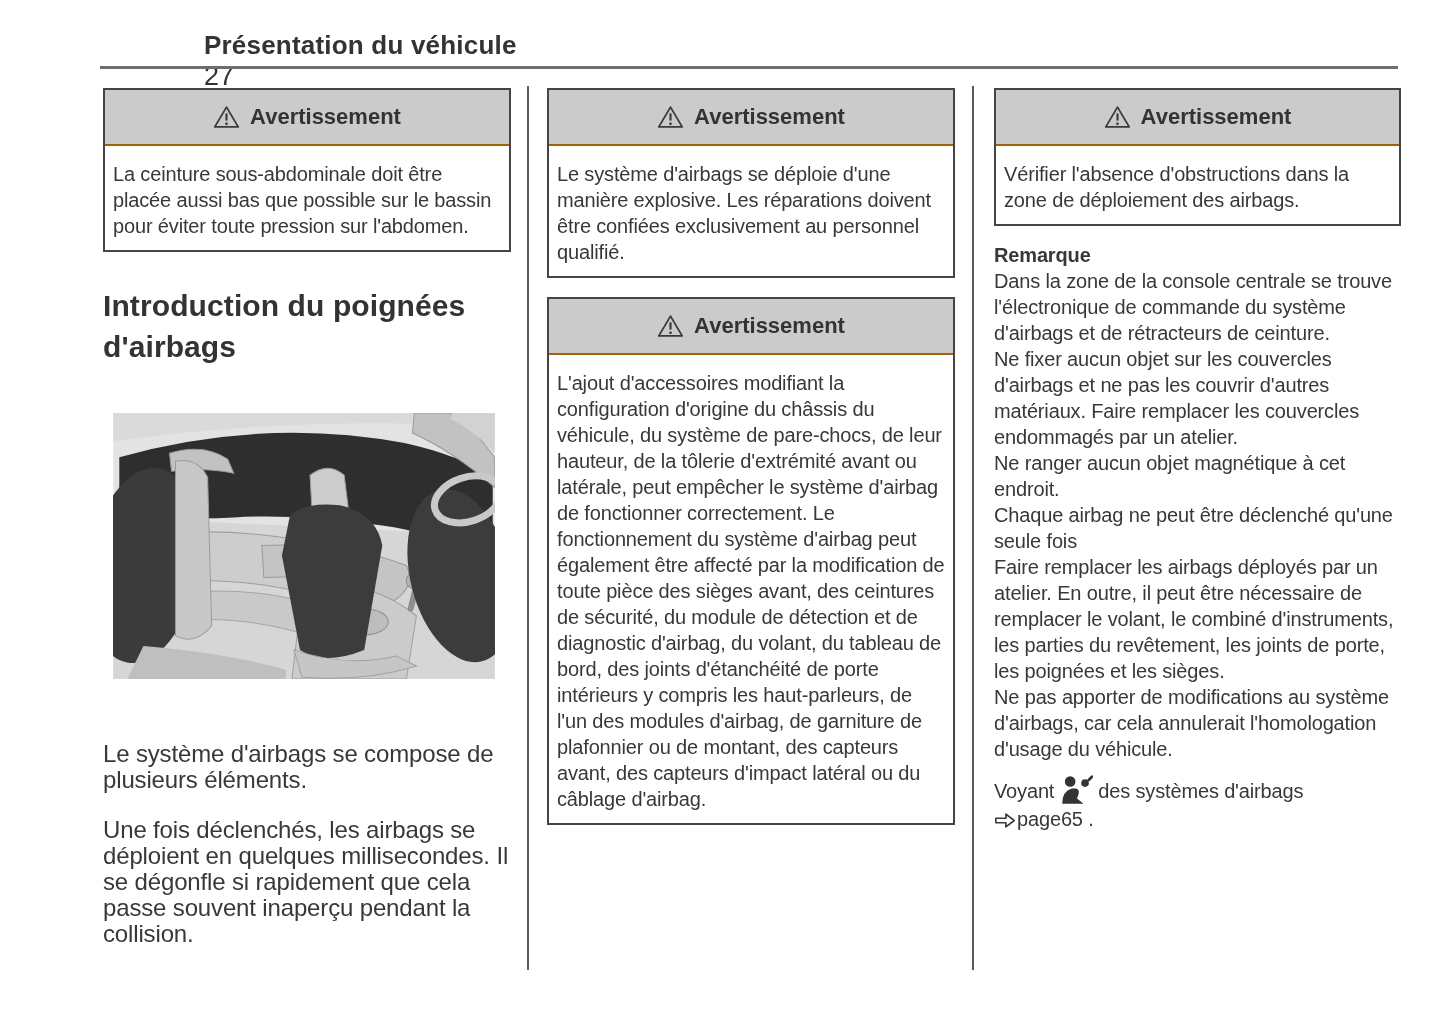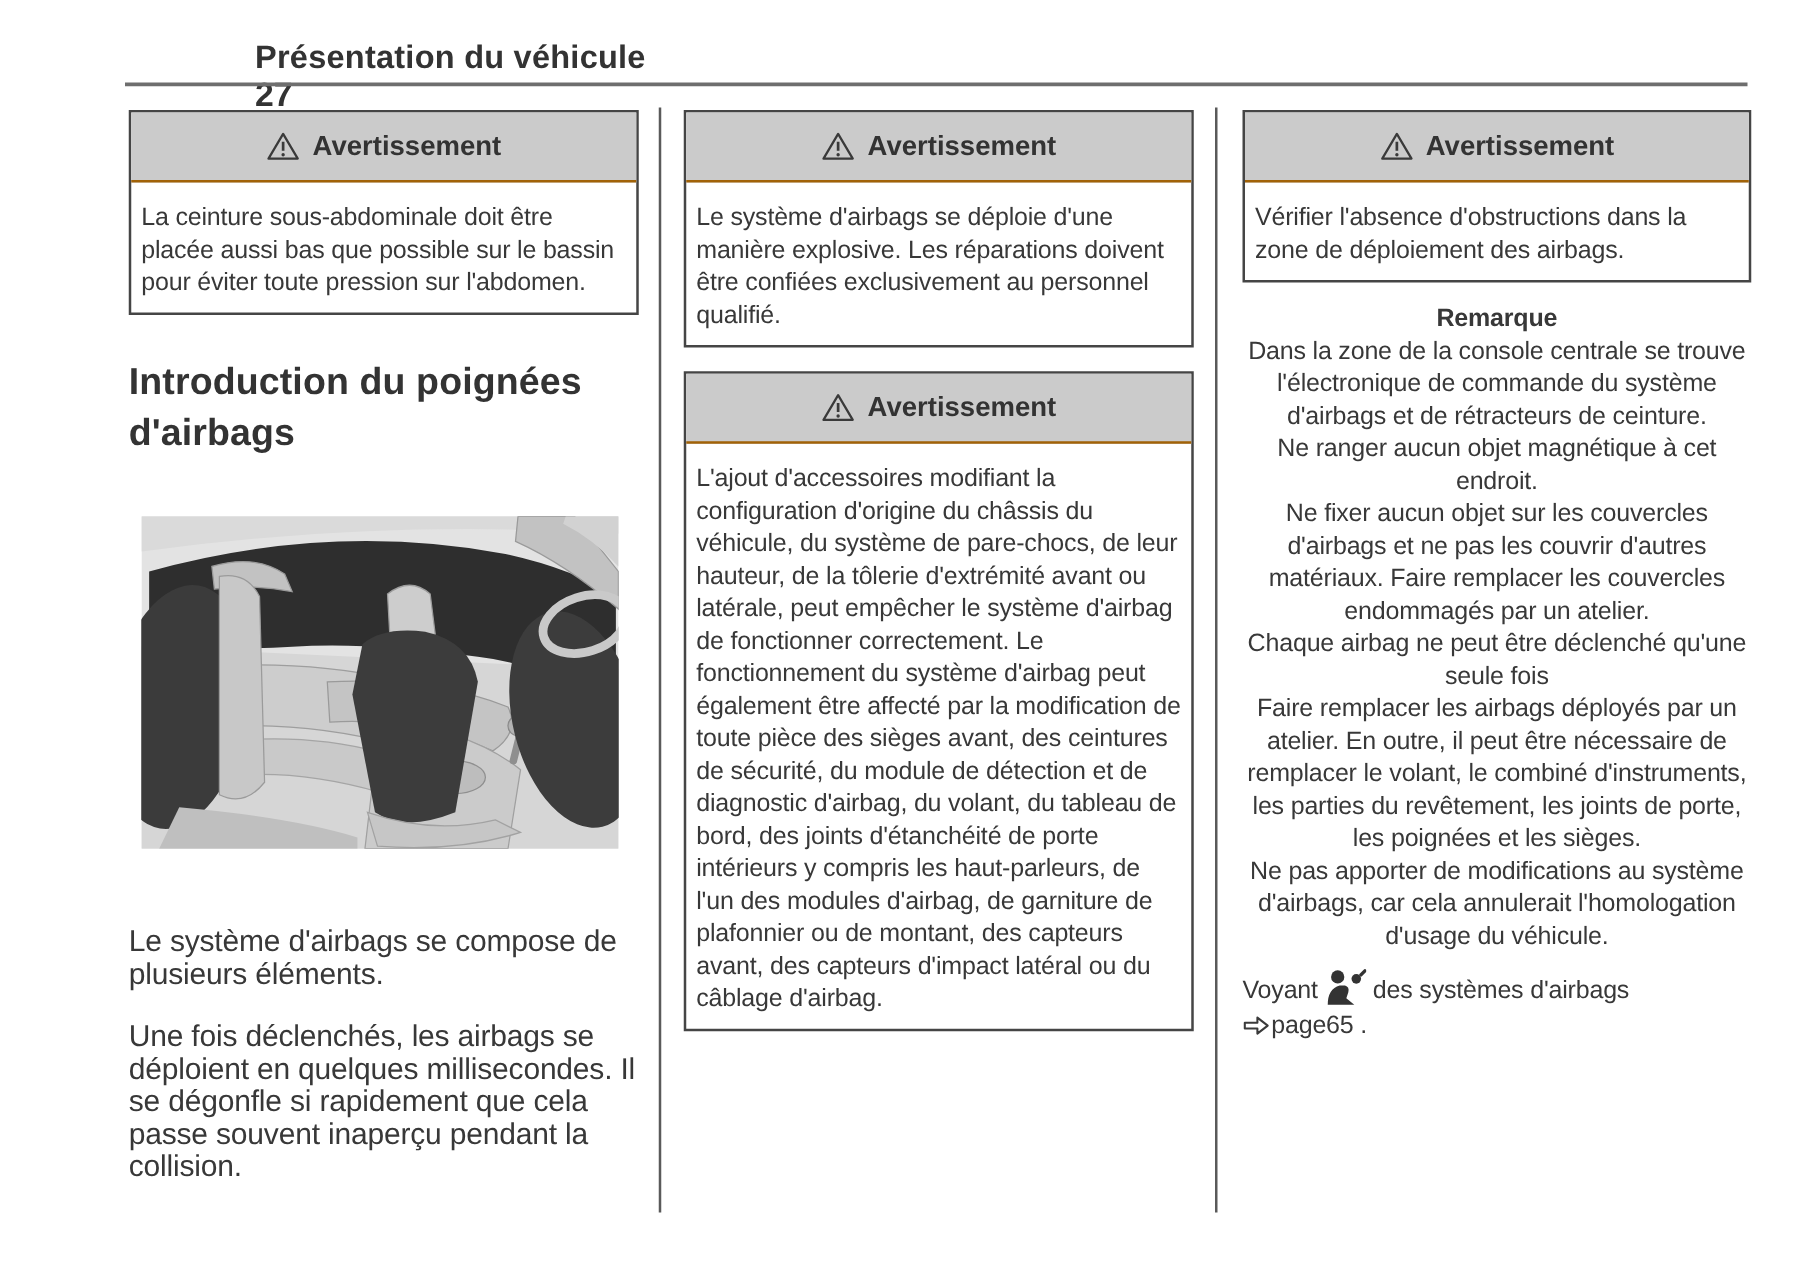--- a/index.html
+++ b/index.html
@@ -7,21 +7,21 @@
     position:relative; width:1445px; height:1018px; background:#ffffff;
     font-family:"Liberation Sans", sans-serif; color:#383838; overflow:hidden;
   }
 
   
   .header-row {
     position:absolute; left:100px; top:30px; width:1298px;
     display:flex; justify-content:flex-end; align-items:baseline;flex-direction:column;
   }
   .header-title { font-size:26px; font-weight:bold; color:#333333; letter-spacing:0.2px; }
-  .header-pagenum { font-size:27px; font-weight:bold; color:#333333; margin-left:104px; }
+  .header-pagenum { font-size:27px; font-weight:normal; color:#333333; margin-left:104px; }
   .header-rule { position:absolute; left:100px; top:66px; width:1298px; height:3px; background:#6e6e6e; }
 
   
   .col { position:absolute; top:88px; }
   #col1 { left:103px;  width:408px; }
   #col2 { left:547px;  width:408px; }
   #col3 { left:994px;  width:407px; }
   .vdivider { position:absolute; top:86px; height:884px; width:2px; background:#5a5a5a; }
   #divider1 { left:527px; }
   #divider2 { left:972px; }
@@ -39,21 +39,21 @@
     letter-spacing:-0.15px; color:#383838;
   }
 
   
   .section-heading {
     font-size:30px; line-height:41px; font-weight:bold; color:#333333;
     margin:33px 0 0 0; letter-spacing:0.1px;
   }
   .para { font-size:24px; line-height:26px; letter-spacing:-0.15px;margin-top:24px; }
   #col1 .para-block { margin-top:62px; }
-  .note-block { margin-top:16px; font-size:20px; line-height:26px; letter-spacing:-0.15px;text-align:center; }
+  .note-block { margin-top:16px; font-size:20px; line-height:26px; letter-spacing:-0.15px; }
   .note-label { font-weight:bold; }
   .indicator-line { margin-top:13px; font-size:20px; line-height:28px; letter-spacing:-0.15px; }
   .inline-icon { vertical-align:-7px; margin:0 5px; }
   .arrow-icon { vertical-align:-3px; margin-right:1px; }
 
   
   .figure { margin-top:46px; margin-left:10px; width:382px; height:266px; display:block; }
 </style>
 </head>
 <body>
@@ -164,22 +164,22 @@
           <circle cx="15" cy="20.6" r="1.5" fill="#3a3a3a"></circle>
         </svg>
         <span>Avertissement</span>
       </div>
       <div class="warnbody">Vérifier l'absence d'obstructions dans la zone de déploiement des airbags.</div>
     </div>
 
     <div class="note-block">
       <div class="note-label">Remarque</div>
       <div>Dans la zone de la console centrale se trouve l'électronique de commande du système d'airbags et de rétracteurs de ceinture.</div>
+      <div>Ne fixer aucun objet sur les couvercles d'airbags et ne pas les couvrir d'autres matériaux. Faire remplacer les couvercles endommagés par un atelier.</div>
       <div>Ne ranger aucun objet magnétique à cet endroit.</div>
-      <div>Ne fixer aucun objet sur les couvercles d'airbags et ne pas les couvrir d'autres matériaux. Faire remplacer les couvercles endommagés par un atelier.</div>
       <div>Chaque airbag ne peut être déclenché qu'une seule fois</div>
       <div>Faire remplacer les airbags déployés par un atelier. En outre, il peut être nécessaire de remplacer le volant, le combiné d'instruments, les parties du revêtement, les joints de porte, les poignées et les sièges.</div>
       <div>Ne pas apporter de modifications au système d'airbags, car cela annulerait l'homologation d'usage du véhicule.</div>
     </div>
 
     <div class="indicator-line">
       <span>Voyant</span><svg class="inline-icon" width="34" height="30" viewBox="0 0 32 28">
         <circle cx="10.5" cy="6" r="5" fill="#333333"></circle>
         <path d="M3,27 Q3,15 12,12.5 L16,12.5 Q19.5,13.5 18.5,17.5 L17,22 L23,27 Z" fill="#333333"></path>
         <circle cx="24.5" cy="7.5" r="3.6" fill="#333333"></circle>

